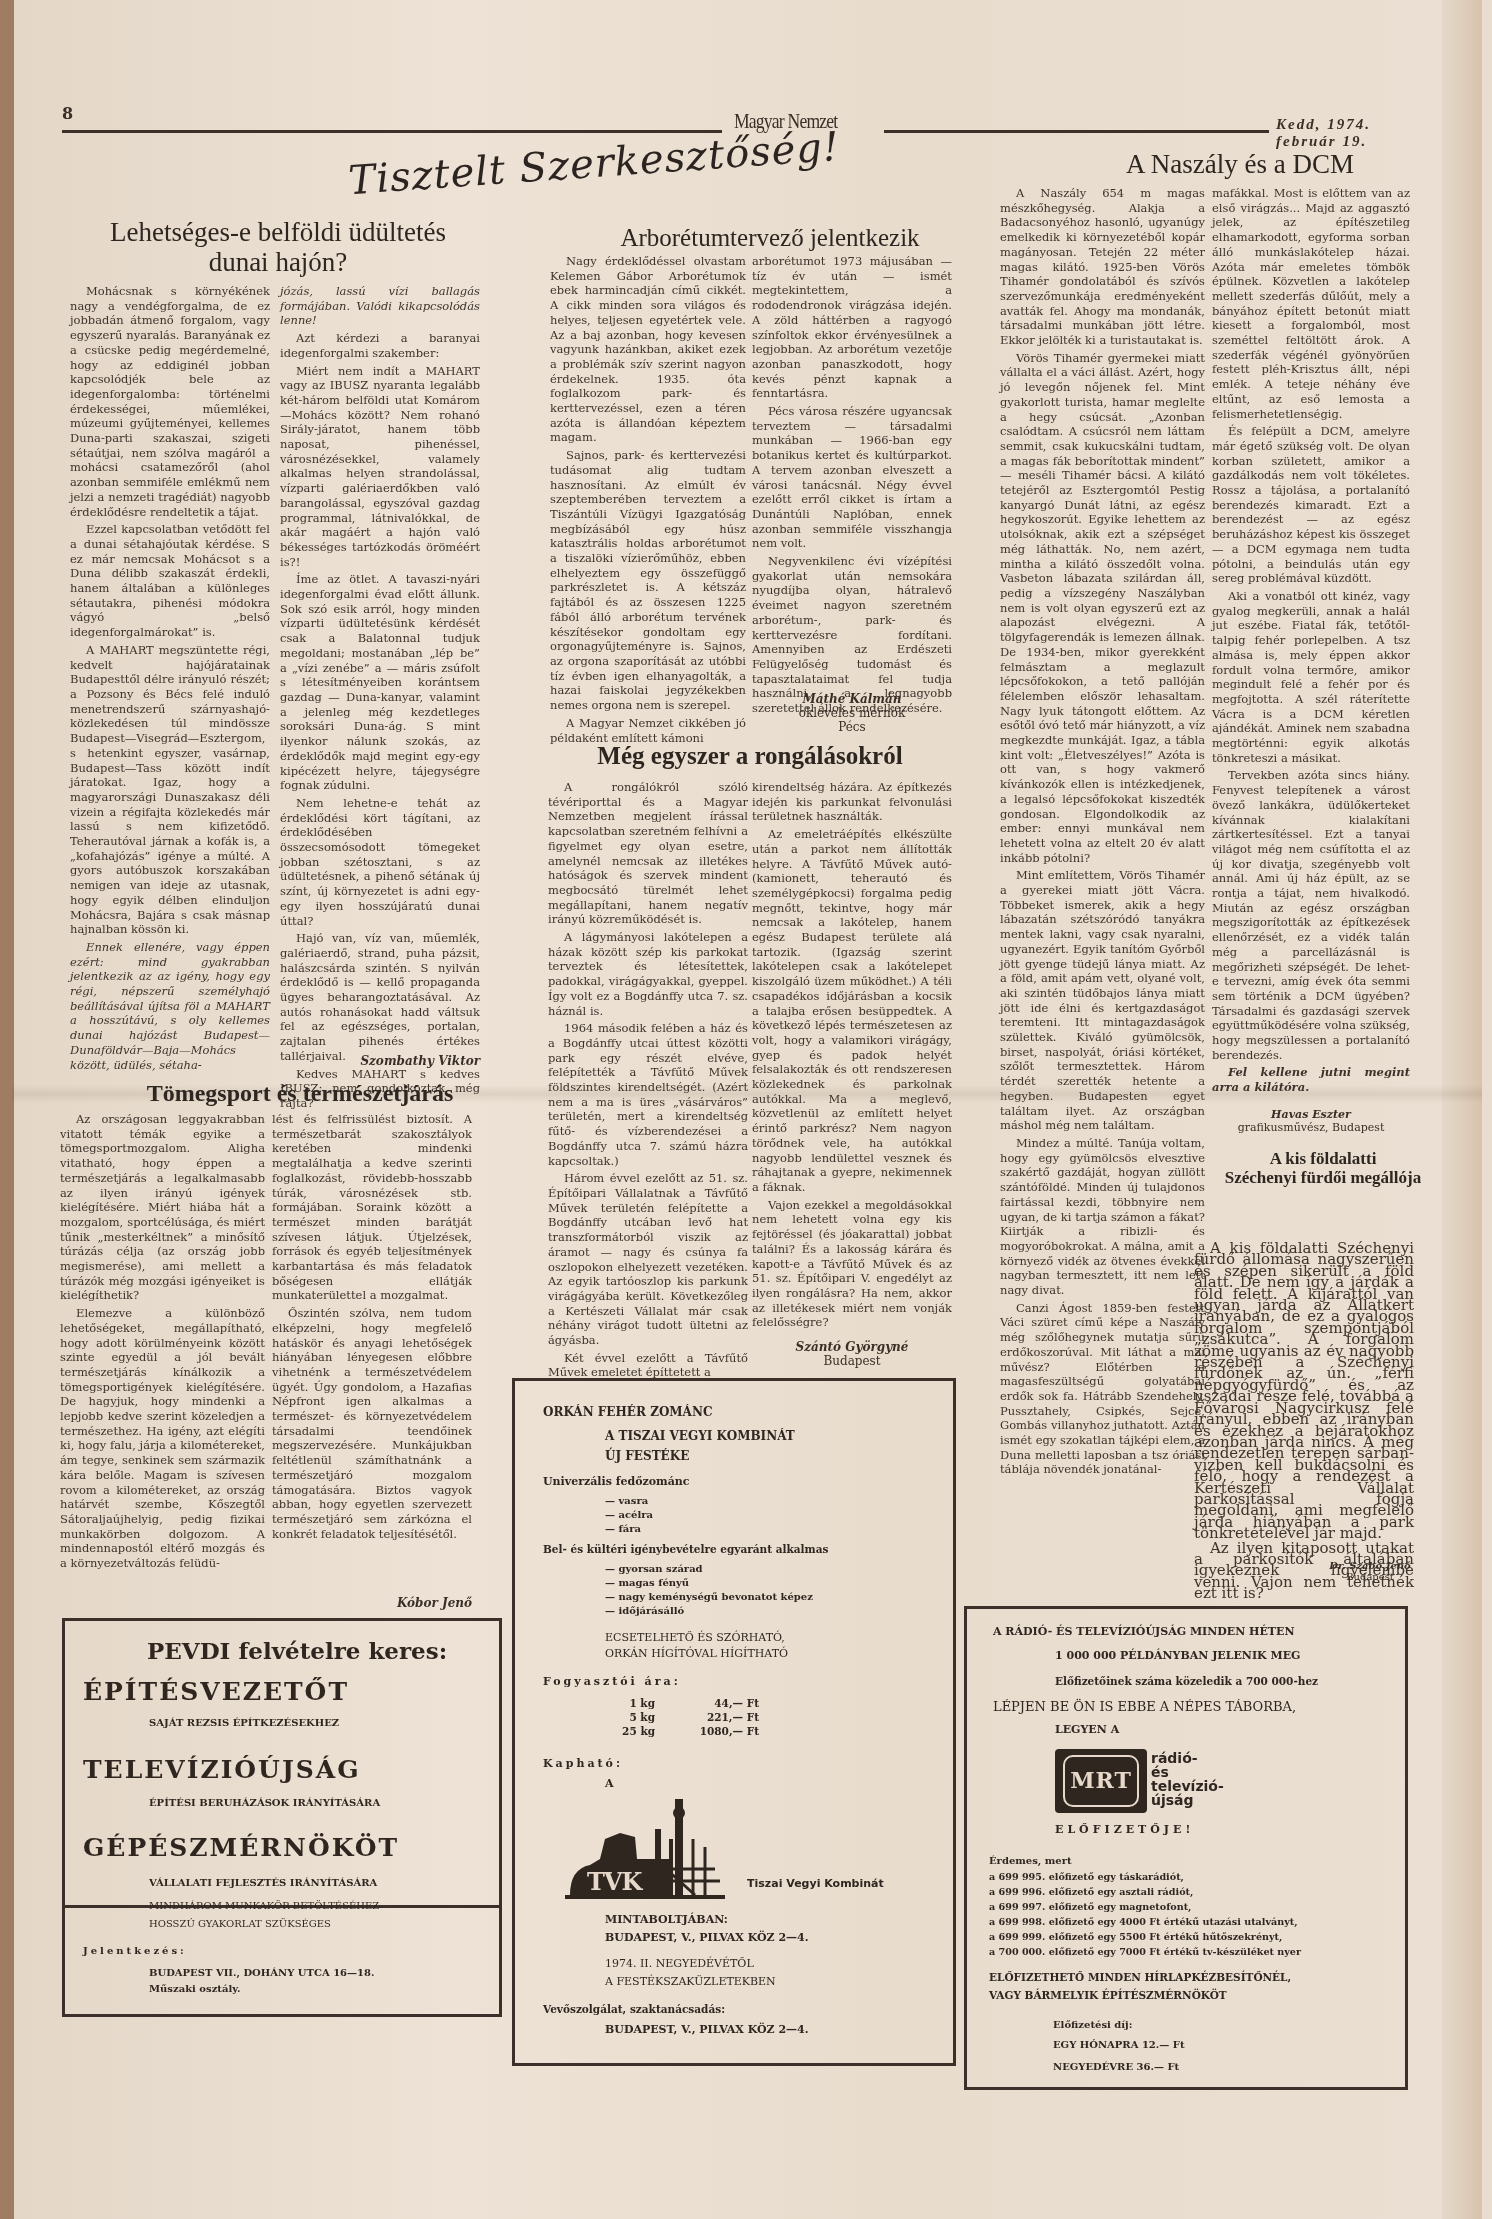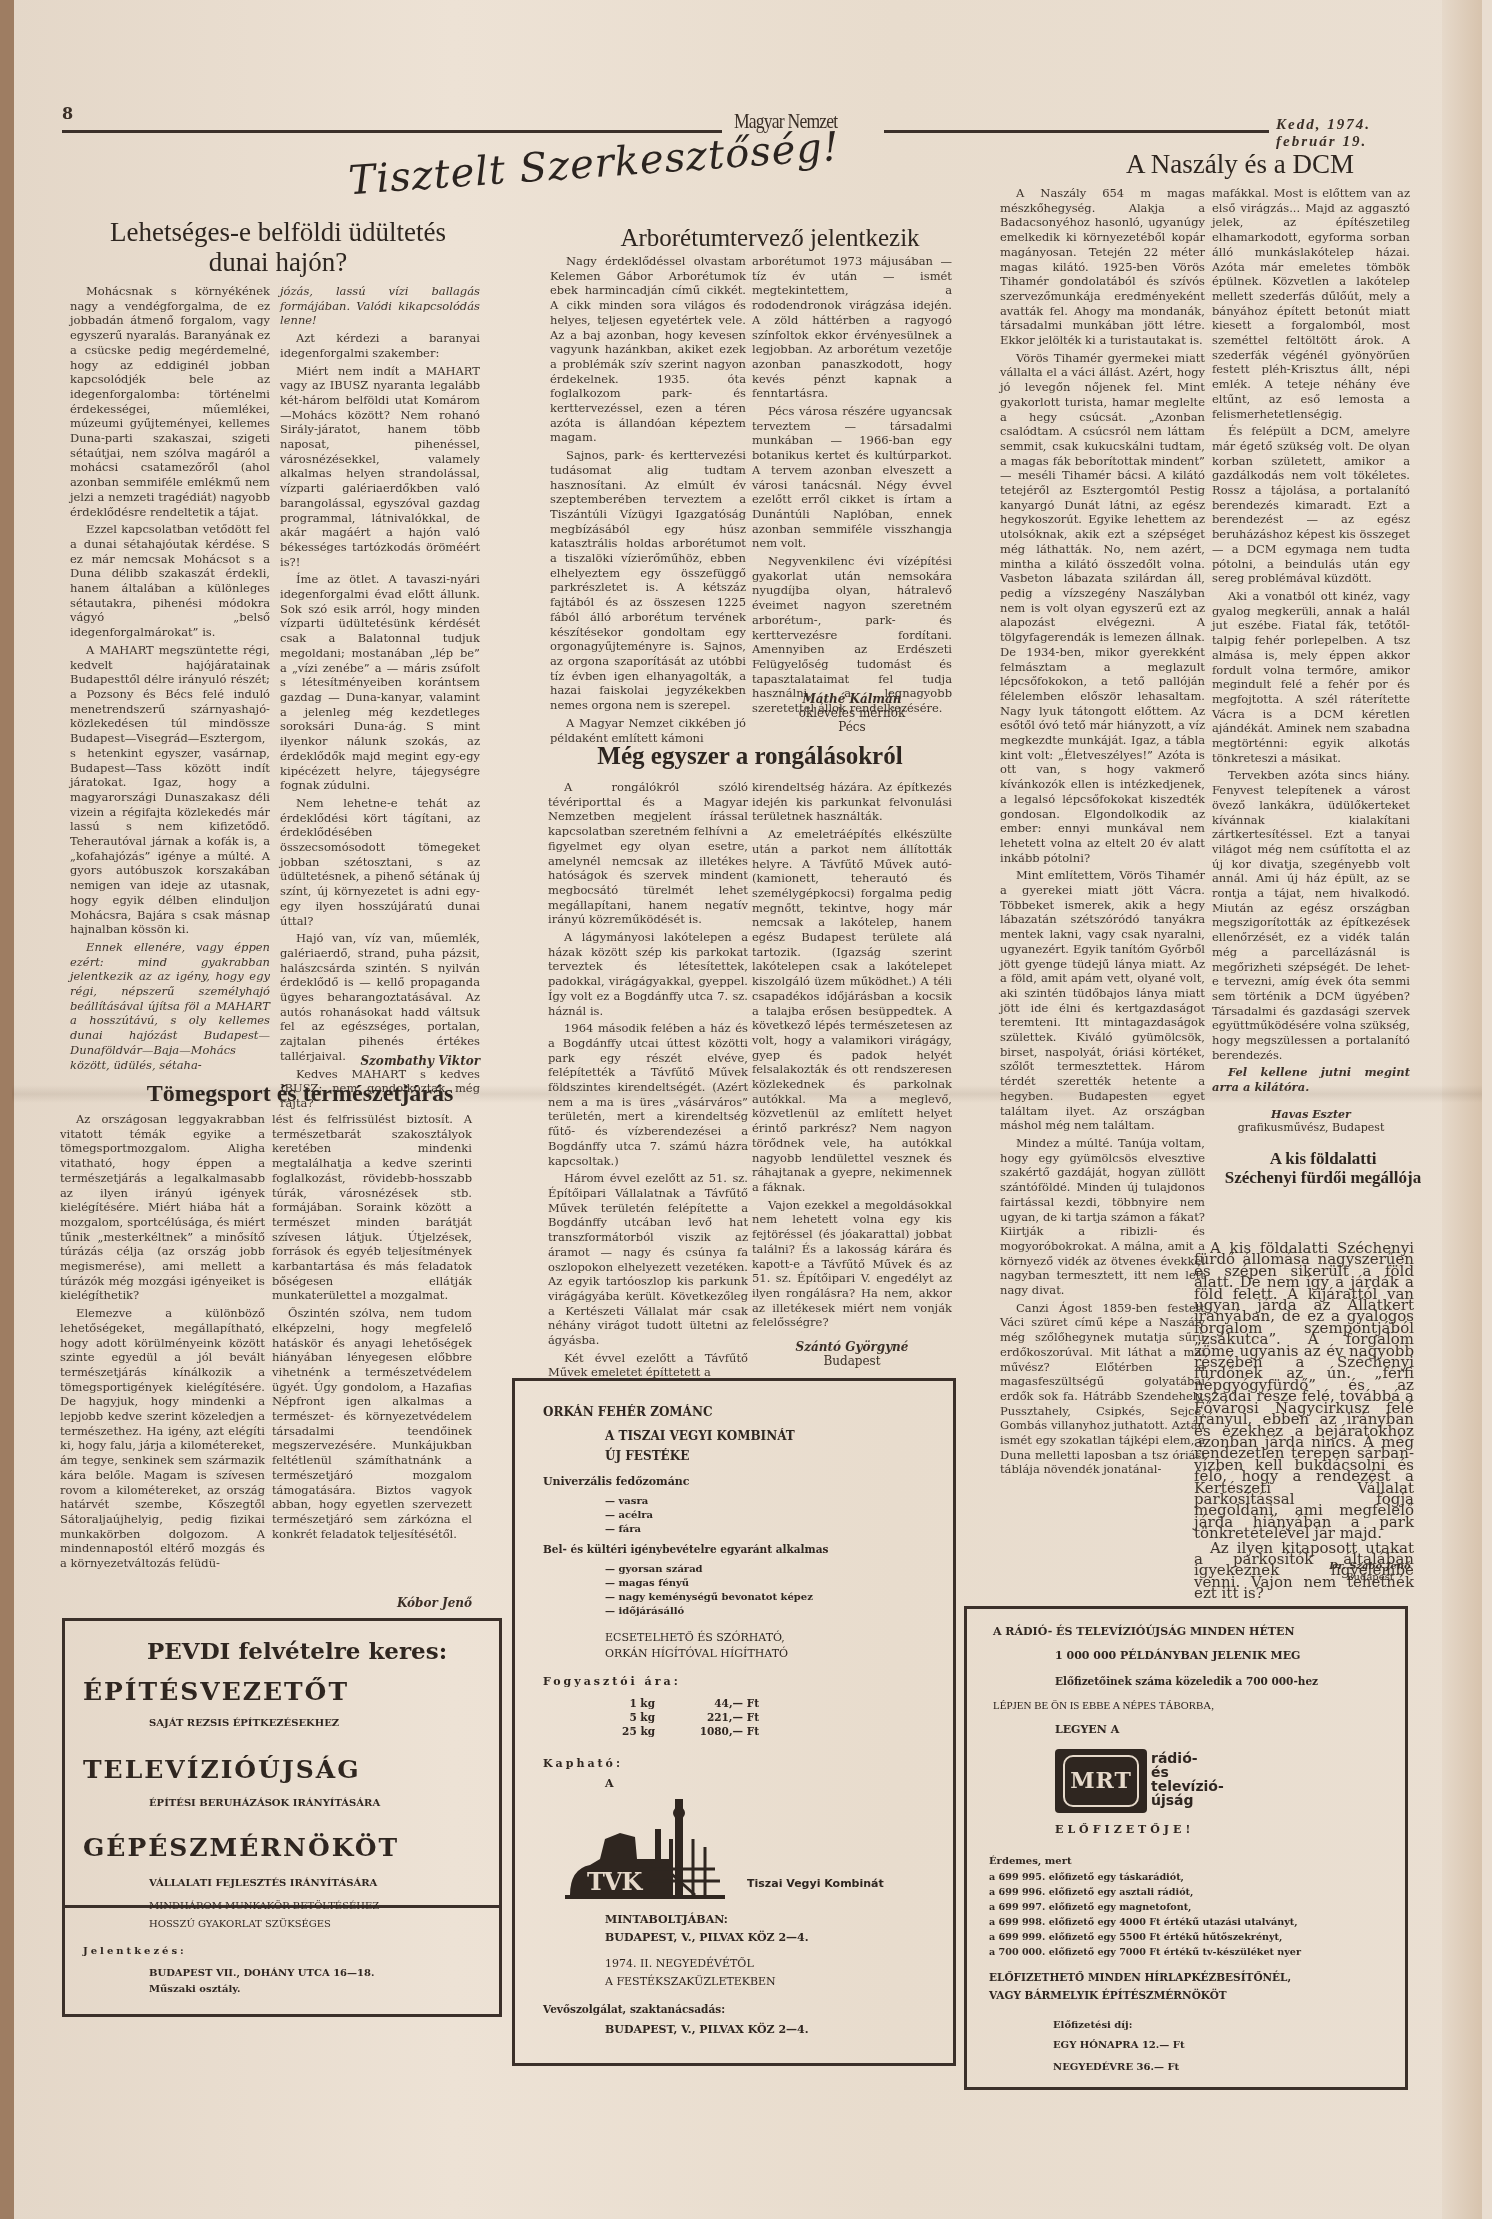--- a/index.html
+++ b/index.html
@@ -225,21 +225,21 @@
   <div class="ad-text" style="left:90px; top:576px; font-size:11px; font-weight:normal;">1974. II. NEGYEDÉVÉTŐL</div>
   <div class="ad-text" style="left:90px; top:594px; font-size:11px; font-weight:normal;">A FESTÉKSZAKÜZLETEKBEN</div>
   <div class="ad-text" style="left:28px; top:622px; font-size:10.5px;">Vevőszolgálat, szaktanácsadás:</div>
   <div class="ad-text" style="left:90px; top:642px; font-size:11px;">BUDAPEST, V., PILVAX KÖZ 2—4.</div>
 </div>
 
 <div class="adbox" style="left:964px; top:1606px; width:444px; height:484px;">
   <div class="ad-text" style="left:26px; top:16px; font-size:11px;">A RÁDIÓ- ÉS TELEVÍZIÓÚJSÁG MINDEN HÉTEN</div>
   <div class="ad-text" style="left:88px; top:40px; font-size:11px;">1 000 000 PÉLDÁNYBAN JELENIK MEG</div>
   <div class="ad-text" style="left:88px; top:66px; font-size:10.5px;">Előfizetőinek száma közeledik a 700 000-hez</div>
-  <div class="ad-text" style="left:26px; top:90px; font-size:11px; font-weight:normal;font-family:Liberation Serif, serif;">LÉPJEN BE ÖN IS EBBE A NÉPES TÁBORBA,</div>
+  <div class="ad-text" style="left:26px; top:90px; font-size:13px; font-weight:normal;">LÉPJEN BE ÖN IS EBBE A NÉPES TÁBORBA,</div>
   <div class="ad-text" style="left:88px; top:114px; font-size:11px;">LEGYEN A</div>
   <div class="mrt-logo" style="left:88px; top:140px;">
     <div class="inner"></div>
     <div class="letters">MRT</div>
   </div>
   <div class="mrt-side" style="left:184px; top:142px;">
     <div>rádió-</div>
     <div>és</div>
     <div>televízió-</div>
     <div>újság</div>

